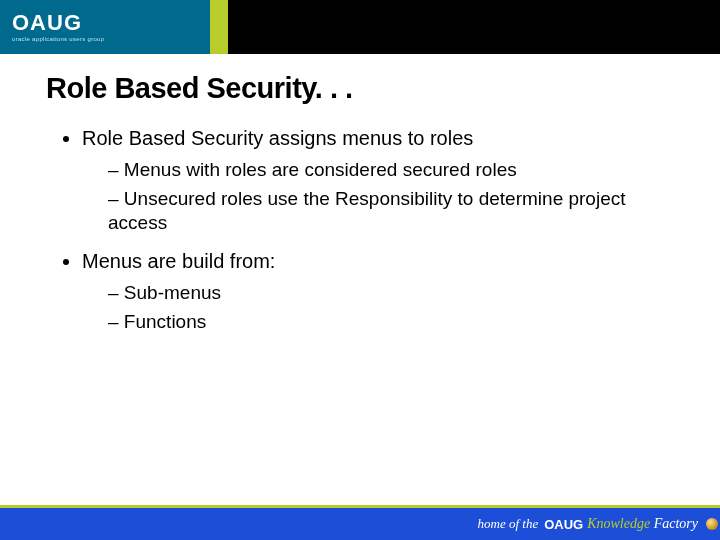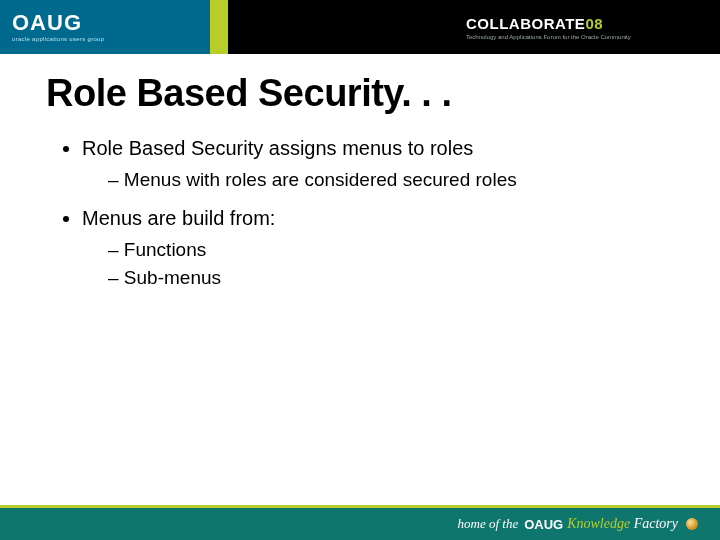--- a/index.html
+++ b/index.html
@@ -12,21 +12,21 @@
   .header-left .tag { color:#b7e2ef; font-size:6px; letter-spacing:0.3px; margin-top:2px; }
   .header-left::after { content:""; position:absolute; right:-18px; top:0; width:18px; height:100%; background:#b8cc2a; }
   .header-mid { flex:1; }
   .header-right { width:260px; display:flex; flex-direction:column; justify-content:center; align-items:flex-start; padding-left:6px; }
   .header-right .collab { color:#fff; font-weight:900; font-size:15px; letter-spacing:0.5px; }
   .header-right .collab .yr { color:#b8cc2a; }
   .header-right .sub { color:#9aa; font-size:6px; margin-top:2px; }
 
   
   .content { padding:18px 46px 0 46px; }
-  .title { font-family:Arial Black,Arial,sans-serif; font-weight:900; font-size:38px; color:#000; margin-bottom:22px; letter-spacing:-0.5px; }
+  .title { font-family:Arial Black,Arial,sans-serif; font-weight:900; font-size:29px; color:#000; margin-bottom:22px; letter-spacing:-0.5px; }
   .b1 { list-style:disc; margin-left:36px; font-size:20px; color:#000; }
   .b1 > li { margin-bottom:10px; }
   .b2 { list-style:none; margin:8px 0 14px 26px; }
   .b2 li { font-size:19px; color:#000; margin-bottom:4px; line-height:1.3; }
   .b2 li::before { content:"–  "; }
 
   .row2 { display:flex; align-items:flex-start;flex-direction:column; }
   .row2-left { flex:0 0 300px; }
 
   
@@ -51,61 +51,56 @@
   .tabpane { display:flex; gap:4px; padding:6px 0 4px 0; }
   .listbox { flex:1; border:1px solid #8a897f; background:#e9e8e0; height:82px; }
   .listbox .hdr { font-size:7px; padding:2px 4px; background:#d3d2c8; border-bottom:1px solid #a6a59b; }
   .listbox .items { padding:2px 2px; }
   .listbox .li { display:flex; align-items:center; font-size:7px; gap:3px; padding:1px 2px; }
   .listbox .pix { width:9px; height:7px; background:linear-gradient(#7fb6e6,#3a7cc0); border:1px solid #3a6a9c; }
   .shuttle { width:16px; display:flex; flex-direction:column; gap:6px; justify-content:center; align-items:center; }
   .shbtn { width:14px; height:12px; border:1px solid #7a7a70; background:#d8d7cd; font-size:8px; line-height:10px; text-align:center; }
 
   
-  .footer { position:absolute; bottom:0; left:0; width:100%; height:32px; background:#0f766e; display:flex; align-items:center; justify-content:flex-end; padding-right:22px; }
+  .footer { position:absolute; bottom:0; left:0; width:100%; height:32px; background:#1d4ed8; display:flex; align-items:center; justify-content:flex-end; padding-right:2px; }
   .footer .home { color:#fff; font-style:italic; font-size:13px; margin-right:6px; font-family:Georgia,serif; }
   .footer .oaug2 { color:#fff; font-weight:900; font-size:13px; margin-right:4px; }
   .footer .kf { color:#b8cc2a; font-style:italic; font-size:14px; font-family:Georgia,serif; }
   .footer .dot { width:12px; height:12px; border-radius:50%; background:radial-gradient(circle at 35% 35%,#ffe08a,#c78a1f 70%); margin-left:8px; }
   .footer::before { content:""; position:absolute; left:0; top:-3px; width:100%; height:3px; background:#b8cc2a; }
 </style>
 </head>
 <body>
 
 <div class="header">
   <div class="header-left">
     <div class="oaug">OAUG</div>
     <div class="tag">oracle applications users group</div>
   </div>
   <div class="header-mid"></div>
-  <div class="header-right">
-    <div class="collab">
-      <span>COLLABORATE</span><span class="yr">08</span>
-    </div>
-    <div class="sub">Technology and Applications Forum for the Oracle Community</div>
-  </div>
 </div>
 
 <div class="content">
   <h1 class="title">Role Based Security. . .</h1>
 
   <ul class="b1">
     <li>
       <span>Role Based Security assigns menus to roles</span>
       <ul class="b2">
         <li>Menus with roles are considered secured roles</li>
+        <li>Unsecured roles use the Responsibility to determine project access</li>
       </ul>
     </li>
     <li>
       <div class="row2">
         <div class="row2-left">
           <span>Menus are build from:</span>
           <ul class="b2">
+            <li>Sub-menus</li>
             <li>Functions</li>
-            <li>Sub-menus</li>
           </ul>
         </div>
 
         <div class="app">
           <div class="app-titlebar">
             <span class="t">Roles</span>
             <div class="win">
               <span></span>
               <span></span>
               <span></span>

